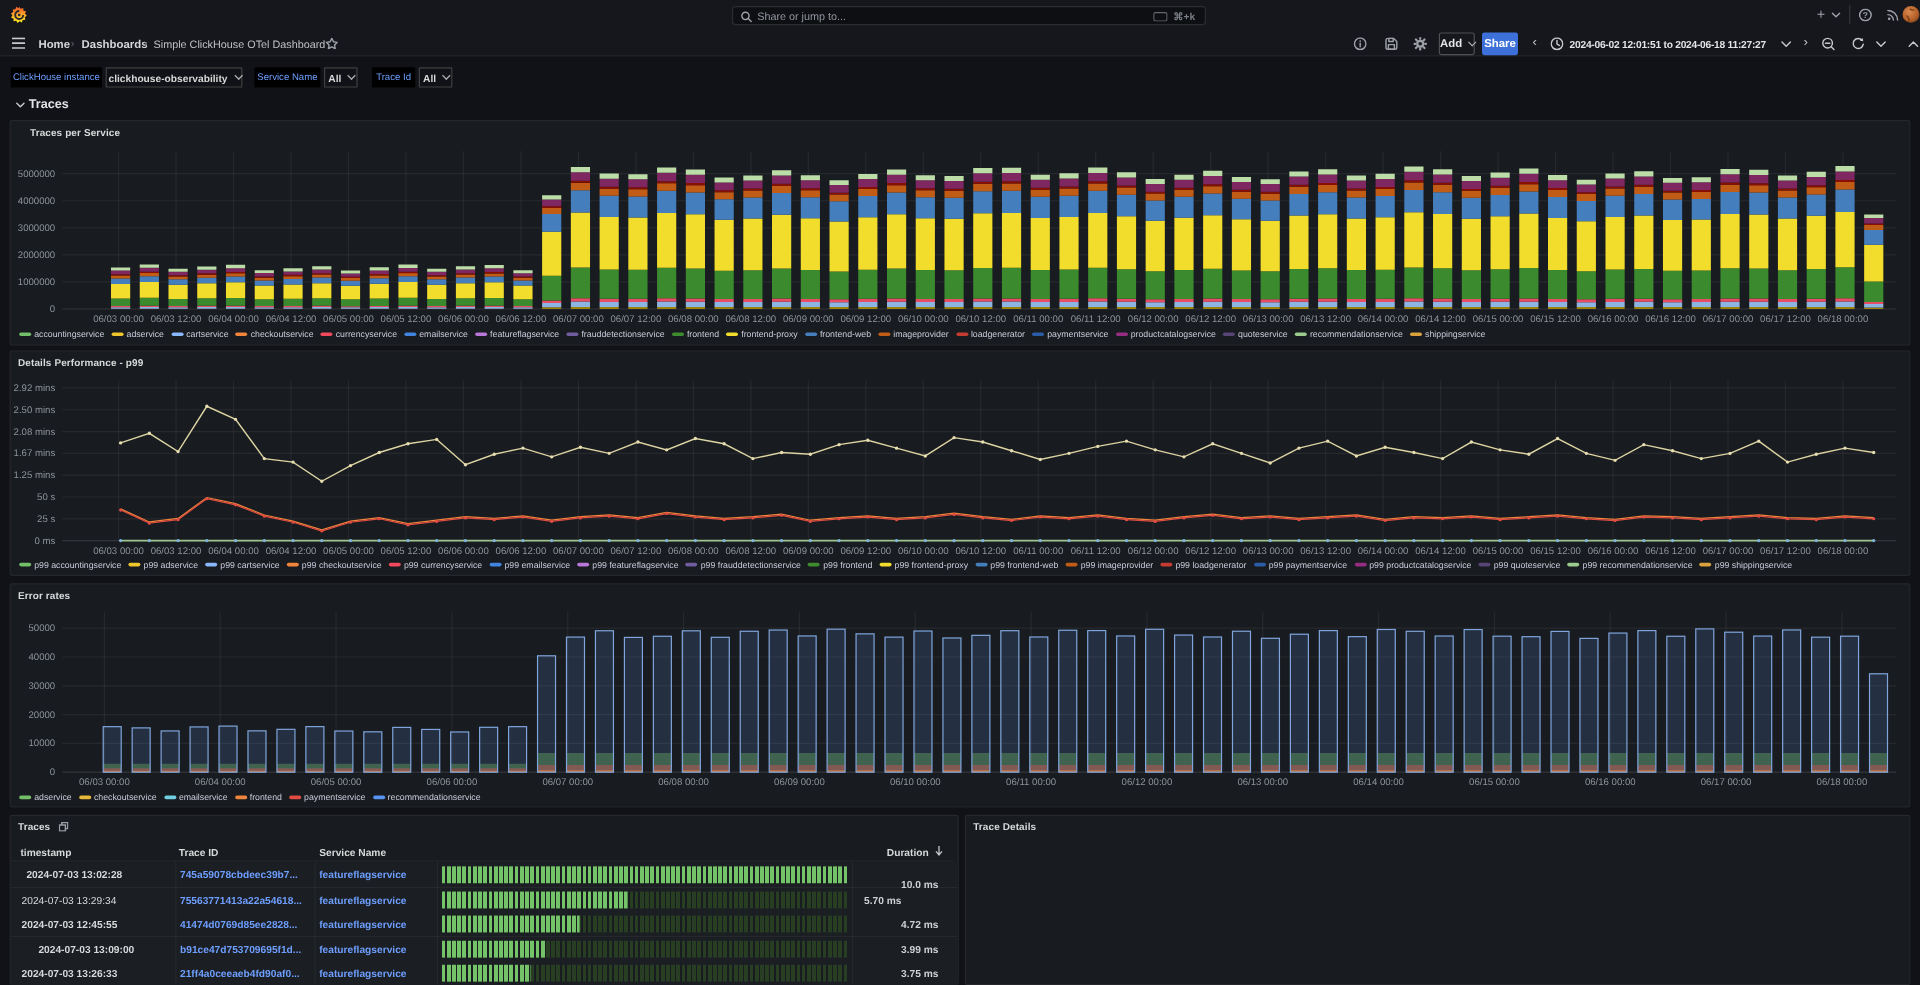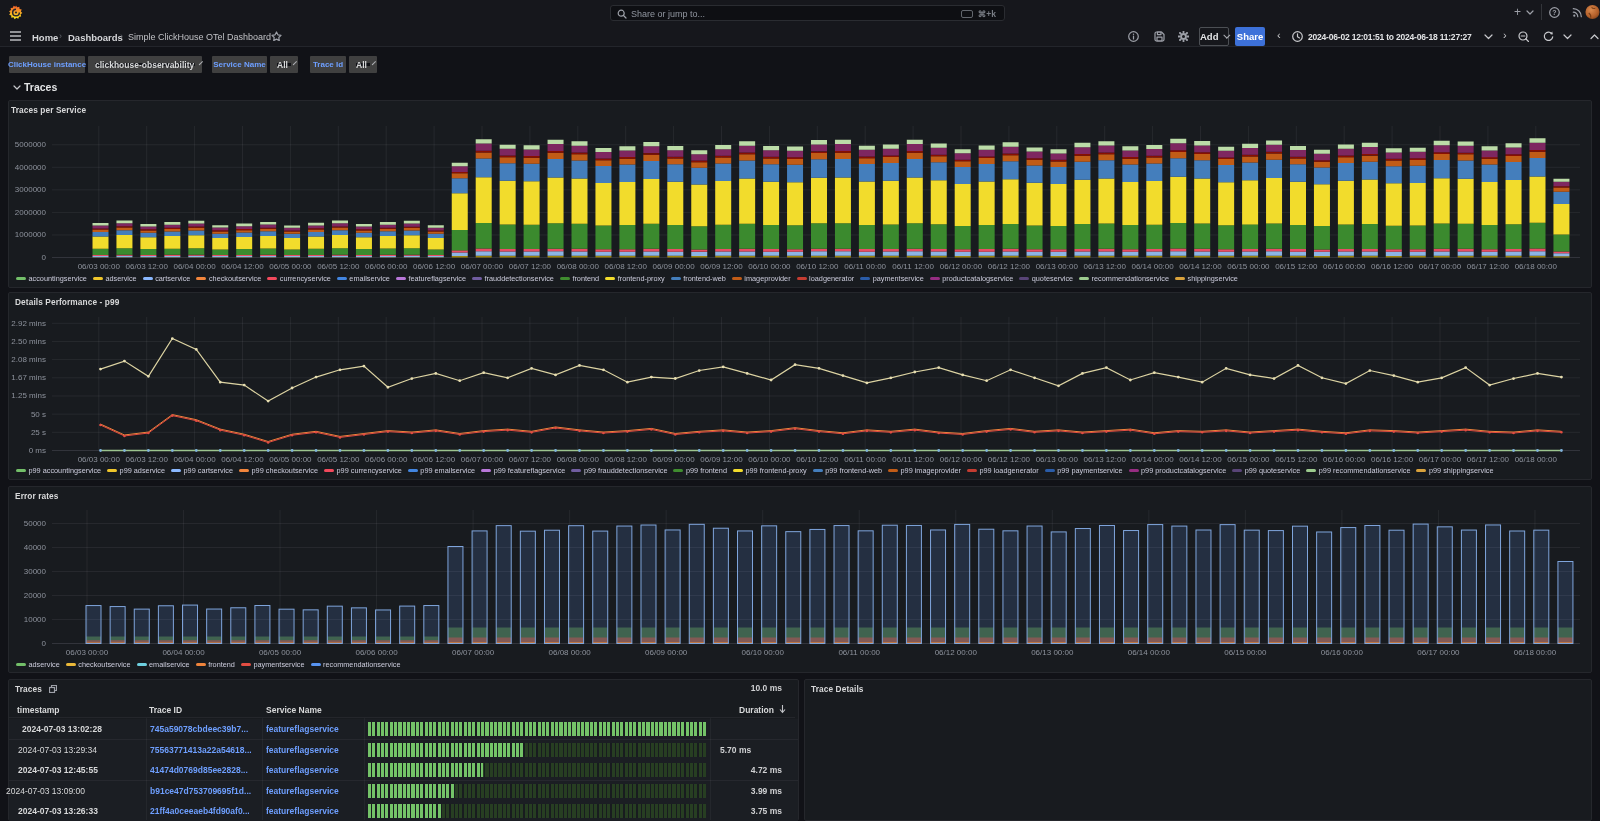--- a/index.html
+++ b/index.html
@@ -10,24 +10,24 @@
 #search{position:absolute;left:610px;top:5px;width:395px;height:16px;background:#0e0f13;
  border:1px solid #2a2c31;border-radius:3px;color:#9196a0;font-size:9px;line-height:14px}
 .crumb{font-size:9.5px;color:#d5d6d9;font-weight:700}
 .crumb2{font-size:9px;color:#c0c1c5;font-weight:400}
 .csep{color:#62666d;font-size:9px}
 .panel{position:absolute;background:#181b1f;border:1px solid #25272c;border-radius:2px}
 .ptitle{position:absolute;font-size:8.3px;font-weight:700;color:#d8d9da;letter-spacing:0.1px}
 .legend{position:absolute;display:flex;align-items:center;font-size:7.3px;color:#ccccdc;white-space:nowrap}
 .li{display:inline-flex;align-items:center;margin-right:6px}
 .ld{display:inline-block;width:10px;height:3px;border-radius:1.5px;margin-right:2.5px}
-.vlabel{position:absolute;height:17px;background:#404040;color:#6e9fff;font-size:8px;font-weight:700;
+.vlabel{position:absolute;height:17px;background:#000000;color:#6e9fff;font-size:8px;font-weight:400;
  display:flex;align-items:center;justify-content:center;border-radius:1px;white-space:nowrap}
-.vval{position:absolute;height:17px;border:7px solid #404040;color:#d8d9da;font-size:8.5px;font-weight:700;
- display:flex;align-items:center;border-radius:1px;background:#111217;white-space:nowrap}
+.vval{position:absolute;height:17px;border:1px solid #404040;color:#d8d9da;font-size:8.5px;font-weight:700;
+ display:flex;align-items:center;justify-content:center;border-radius:1px;background:#111217;white-space:nowrap}
 .caret{display:inline-block;margin-left:5px;width:5px;height:5px;border-right:1.2px solid #aeb0b5;
  border-bottom:1.2px solid #aeb0b5;transform:rotate(45deg) translateY(-2px)}
 .btn{position:absolute;height:19px;display:flex;align-items:center;justify-content:center;
  font-size:9.5px;font-weight:700;border-radius:2px}
 .th{position:absolute;font-size:8.5px;font-weight:700;color:#d8d9da}
 .td{position:absolute;font-size:8.5px;color:#d0d1d3}
 .tlink{color:#6e9fff}
 </style></head><body>
 <div id="nav1"></div>
 <svg class="ic" style="left:9px;top:5px" width="14" height="15" viewBox="0 0 24 26">
@@ -144,21 +144,21 @@
 <div class="vval" style="left:88px;top:56px;width:114px">clickhouse-observability<span class="caret"></span></div>
 <div class="vlabel" style="left:212px;top:56px;width:55px">Service Name</div>
 <div class="vval" style="left:270px;top:56px;width:28px">All<span class="caret"></span></div>
 <div class="vlabel" style="left:310px;top:56px;width:36px">Trace Id</div>
 <div class="vval" style="left:349px;top:56px;width:28px">All<span class="caret"></span></div>
 <svg class="ic" style="left:13px;top:84px" width="8" height="7" viewBox="0 0 8 7">
     <polyline points="1 2 4 5 7 2" fill="none" stroke="#c7c8cc" stroke-width="1.2" stroke-linecap="round" stroke-linejoin="round"></polyline>
   </svg>
 <div class="abs" style="left:24px;top:81px;font-size:10.5px;font-weight:700;color:#e3e4e6">Traces</div>
 <div class="panel" style="left:8px;top:100px;width:1584px;height:188px"></div>
-<div class="ptitle" style="left:11px;top:105px">Traces per Service</div>
+<div class="ptitle" style="left:25px;top:105px">Traces per Service</div>
 <svg style="position:absolute;left:8px;top:100px" width="1584" height="187" viewBox="0 0 1584 187">
     <line x1="44" x2="1572" y1="134.95" y2="134.95" stroke="rgba(204,204,220,0.08)" stroke-width="1"></line>
     <line x1="44" x2="1572" y1="112.4" y2="112.4" stroke="rgba(204,204,220,0.08)" stroke-width="1"></line>
     <line x1="44" x2="1572" y1="89.85" y2="89.85" stroke="rgba(204,204,220,0.08)" stroke-width="1"></line>
     <line x1="44" x2="1572" y1="67.3" y2="67.3" stroke="rgba(204,204,220,0.08)" stroke-width="1"></line>
     <line x1="44" x2="1572" y1="44.75" y2="44.75" stroke="rgba(204,204,220,0.08)" stroke-width="1"></line>
     <line x1="90.8" x2="90.8" y1="26" y2="157.5" stroke="rgba(204,204,220,0.08)" stroke-width="1"></line>
     <line x1="138.7" x2="138.7" y1="26" y2="157.5" stroke="rgba(204,204,220,0.08)" stroke-width="1"></line>
     <line x1="186.6" x2="186.6" y1="26" y2="157.5" stroke="rgba(204,204,220,0.08)" stroke-width="1"></line>
     <line x1="234.5" x2="234.5" y1="26" y2="157.5" stroke="rgba(204,204,220,0.08)" stroke-width="1"></line>
@@ -503,40 +503,40 @@
     <path d="M3.5 0v7M1 4.5L3.5 7.5 6 4.5" fill="none" stroke="#c3c4c8" stroke-width="1.1"></path>
   </svg>
 <div class="abs" style="left:9px;top:717px;width:786px;height:1px;background:#24262b"></div>
 <div class="abs" style="left:9px;top:719.0px;width:789px;height:20px;background:#1b1e23"></div>
 <div class="abs" style="left:9px;top:739.0px;width:789px;height:1px;background:#26282e"></div>
 <div class="td" style="left:22px;top:724.0px;font-weight:700;color:#d8d9da">2024-07-03 13:02:28</div>
 <div class="td tlink" style="left:150px;top:724.0px;font-weight:700">745a59078cbdeec39b7...</div>
 <div class="td tlink" style="left:266px;top:724.0px;font-weight:700">featureflagservice</div>
 <div class="abs" style="left:368px;top:722.0px;width:338px;height:14px;background:repeating-linear-gradient(90deg,#273e22 0 3.1px,#181b1f 3.1px 4.35px)"></div>
 <div class="abs" style="left:368px;top:722.0px;width:338px;height:14px;background:repeating-linear-gradient(90deg,#74c368 0 3.1px,#181b1f 3.1px 4.35px)"></div>
-<div class="td" style="left:720px;top:683px;width:62px;text-align:right;font-weight:700">10.0 ms</div>
+<div class="td" style="left:720px;top:732px;width:62px;text-align:right;font-weight:700">10.0 ms</div>
 <div class="abs" style="left:9px;top:739.5px;width:789px;height:20px;background:#1b1e23"></div>
 <div class="abs" style="left:9px;top:759.5px;width:789px;height:1px;background:#26282e"></div>
 <div class="td" style="left:18px;top:744.5px;font-weight:400;color:#d8d9da">2024-07-03 13:29:34</div>
 <div class="td tlink" style="left:150px;top:744.5px;font-weight:700">75563771413a22a54618...</div>
 <div class="td tlink" style="left:266px;top:744.5px;font-weight:700">featureflagservice</div>
 <div class="abs" style="left:368px;top:742.5px;width:338px;height:14px;background:repeating-linear-gradient(90deg,#273e22 0 3.1px,#181b1f 3.1px 4.35px)"></div>
 <div class="abs" style="left:368px;top:742.5px;width:155.48px;height:14px;background:repeating-linear-gradient(90deg,#74c368 0 3.1px,#181b1f 3.1px 4.35px)"></div>
 <div class="td" style="left:720px;top:744.5px;width:62px;text-align:left;font-weight:700">5.70 ms</div>
 <div class="abs" style="left:9px;top:760.0px;width:789px;height:20px;background:#1b1e23"></div>
 <div class="abs" style="left:9px;top:780.0px;width:789px;height:1px;background:#26282e"></div>
 <div class="td" style="left:18px;top:765.0px;font-weight:700;color:#d8d9da">2024-07-03 12:45:55</div>
 <div class="td tlink" style="left:150px;top:765.0px;font-weight:700">41474d0769d85ee2828...</div>
 <div class="td tlink" style="left:266px;top:765.0px;font-weight:700">featureflagservice</div>
 <div class="abs" style="left:368px;top:763.0px;width:338px;height:14px;background:repeating-linear-gradient(90deg,#273e22 0 3.1px,#181b1f 3.1px 4.35px)"></div>
 <div class="abs" style="left:368px;top:763.0px;width:114.92px;height:14px;background:repeating-linear-gradient(90deg,#74c368 0 3.1px,#181b1f 3.1px 4.35px)"></div>
 <div class="td" style="left:720px;top:765.0px;width:62px;text-align:right;font-weight:700">4.72 ms</div>
 <div class="abs" style="left:9px;top:780.5px;width:789px;height:20px;background:#1b1e23"></div>
 <div class="abs" style="left:9px;top:800.5px;width:789px;height:1px;background:#26282e"></div>
-<div class="td" style="left:6px;top:785.5px;font-weight:400;color:#d8d9da">2024-07-03 13:09:00</div>
+<div class="td" style="left:32px;top:785.5px;font-weight:700;color:#d8d9da">2024-07-03 13:09:00</div>
 <div class="td tlink" style="left:150px;top:785.5px;font-weight:700">b91ce47d753709695f1d...</div>
 <div class="td tlink" style="left:266px;top:785.5px;font-weight:700">featureflagservice</div>
 <div class="abs" style="left:368px;top:783.5px;width:338px;height:14px;background:repeating-linear-gradient(90deg,#273e22 0 3.1px,#181b1f 3.1px 4.35px)"></div>
 <div class="abs" style="left:368px;top:783.5px;width:86.87px;height:14px;background:repeating-linear-gradient(90deg,#74c368 0 3.1px,#181b1f 3.1px 4.35px)"></div>
 <div class="td" style="left:720px;top:785.5px;width:62px;text-align:right;font-weight:700">3.99 ms</div>
 <div class="abs" style="left:9px;top:801.0px;width:789px;height:20px;background:#1b1e23"></div>
 <div class="td" style="left:18px;top:806.0px;font-weight:700;color:#d8d9da">2024-07-03 13:26:33</div>
 <div class="td tlink" style="left:150px;top:806.0px;font-weight:700">21ff4a0ceeaeb4fd90af0...</div>
 <div class="td tlink" style="left:266px;top:806.0px;font-weight:700">featureflagservice</div>
 <div class="abs" style="left:368px;top:804.0px;width:338px;height:14px;background:repeating-linear-gradient(90deg,#273e22 0 3.1px,#181b1f 3.1px 4.35px)"></div>

